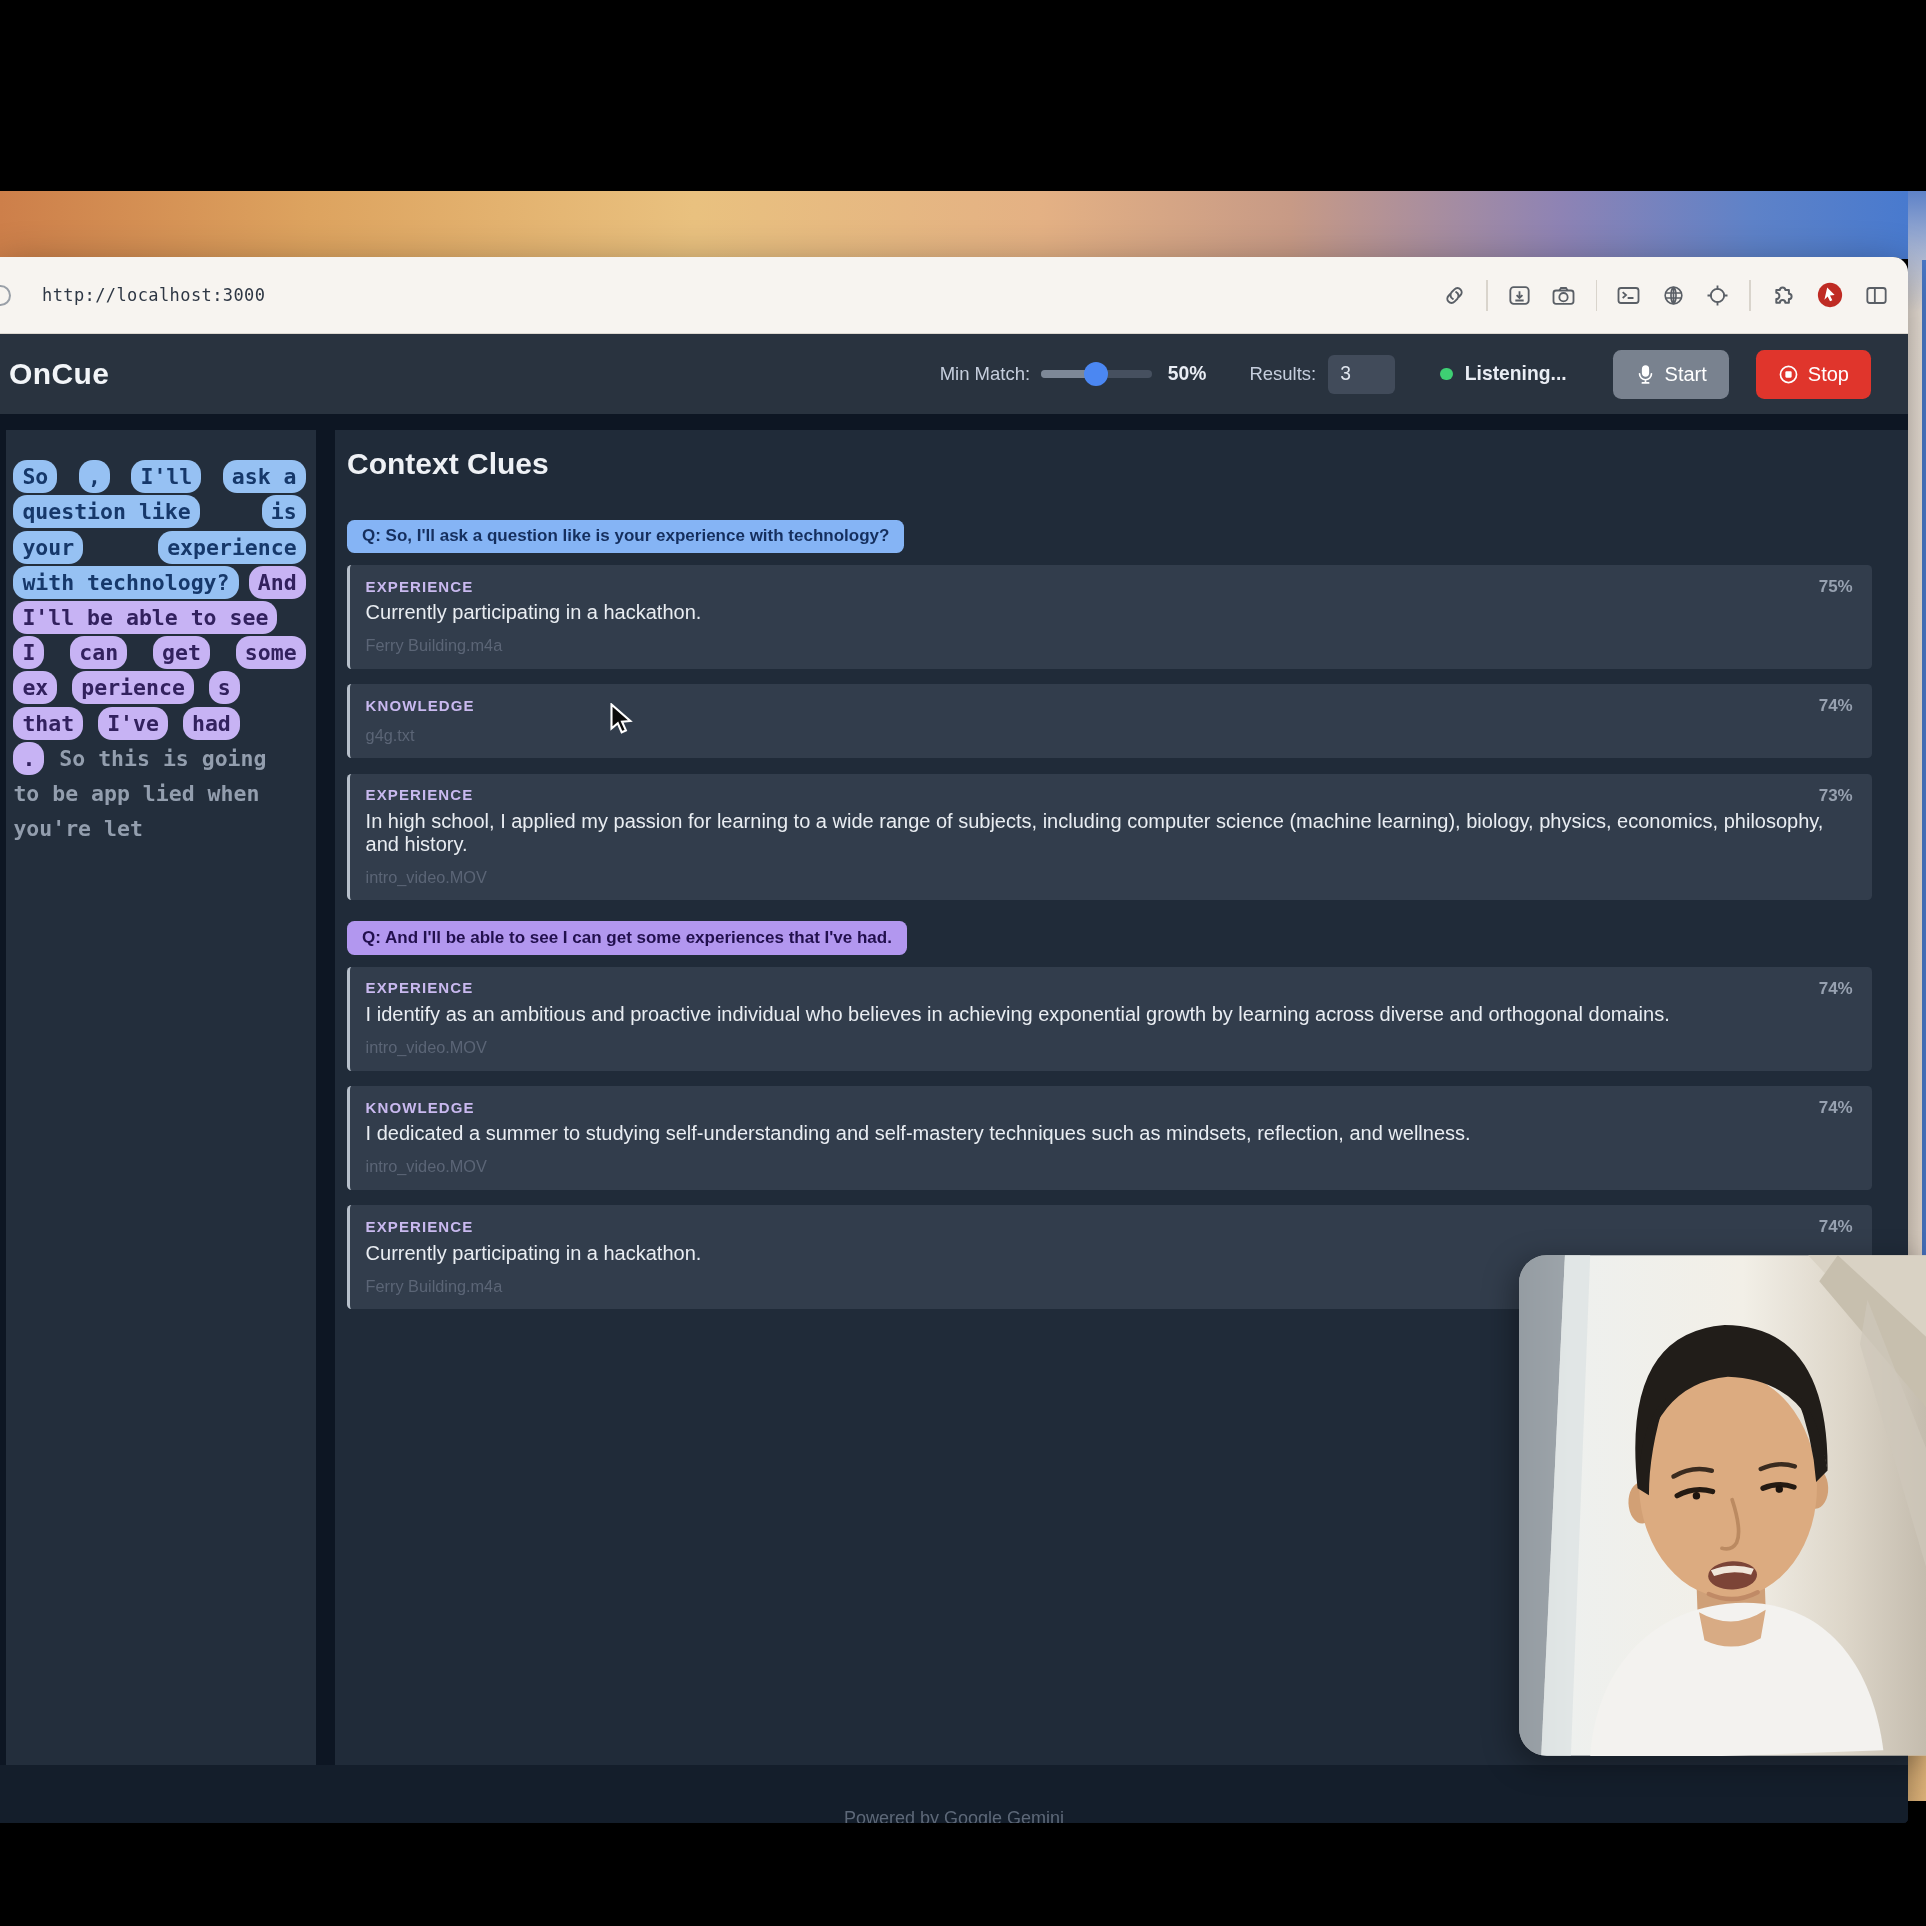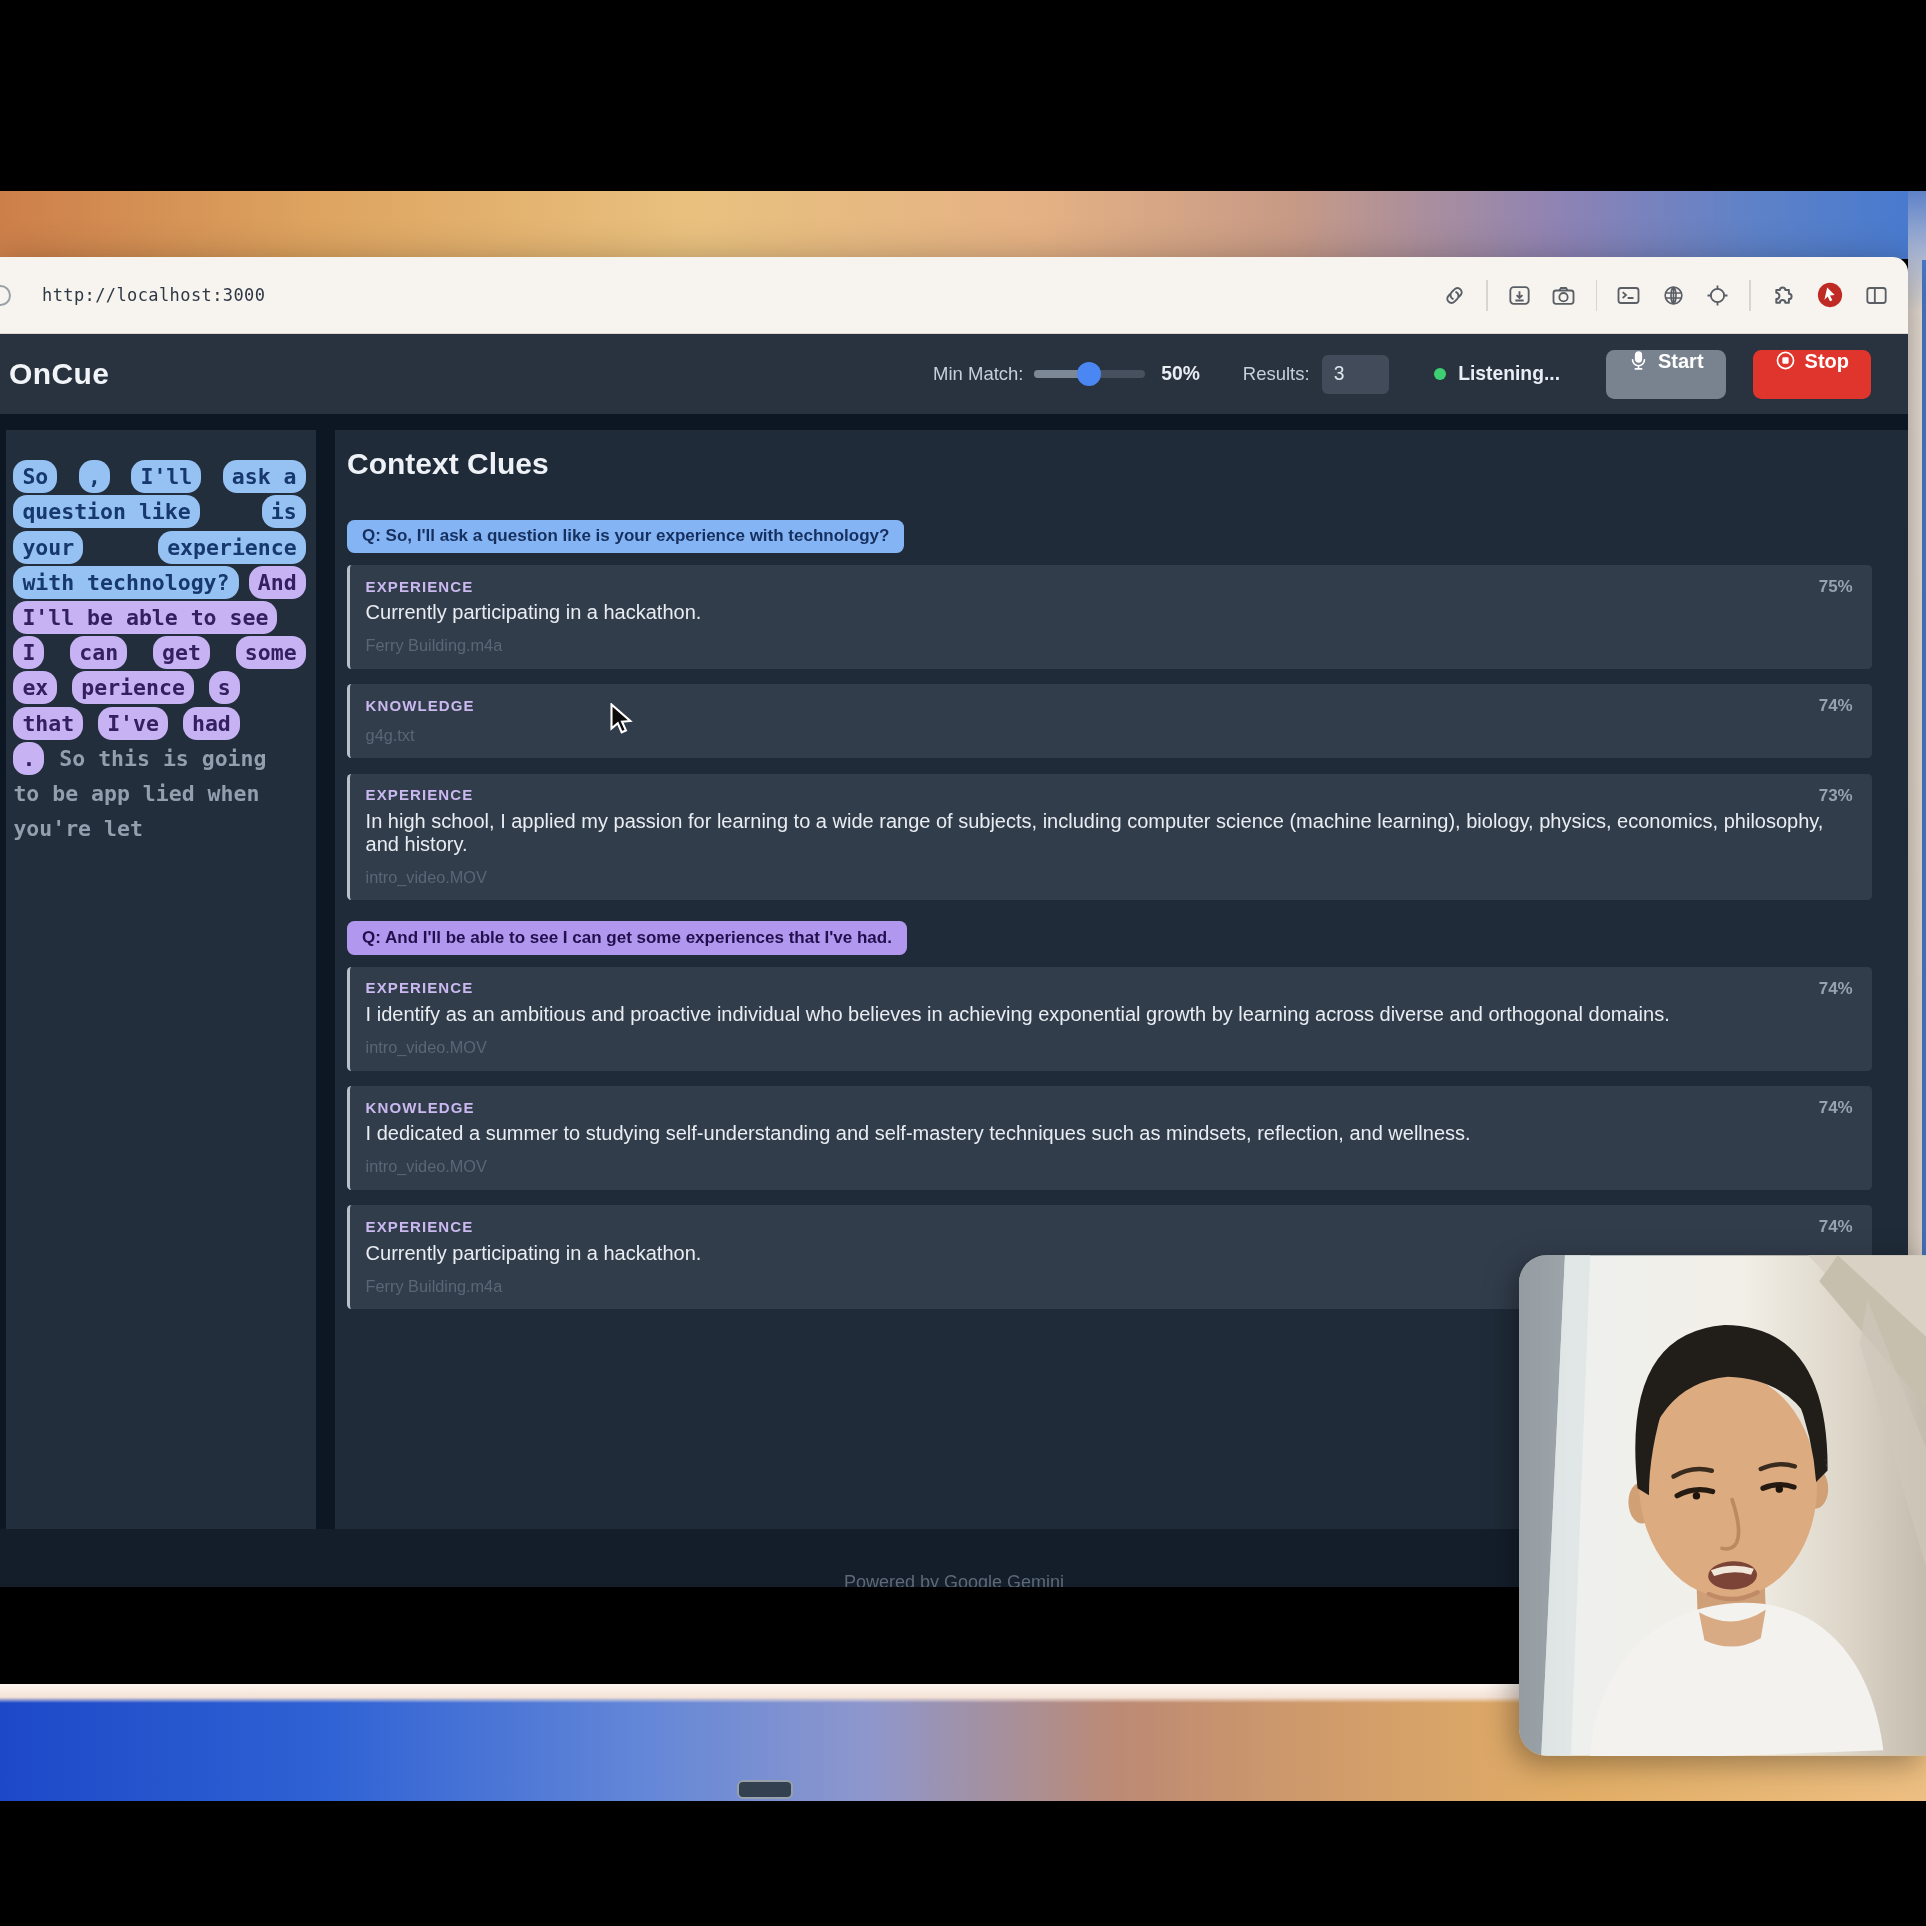--- a/index.html
+++ b/index.html
@@ -14,21 +14,21 @@
     background:linear-gradient(180deg,#5e82c8 0%,#f3e9df 8%,#efe2d4 70%,#f6e9de 100%);}
   .wall-right-blue{position:absolute;left:1922px;top:260px;width:4.5px;height:1445px;background:#4a79c9;}
   .wall-bottom{position:absolute;left:0;top:1684px;width:1926px;height:117px;
     background:linear-gradient(90deg,#1d49c8 0%,#2f62d4 17%,#6286d8 33%,#8d97cd 45%,#bc8a74 58%,#cf9a6b 68%,#e2ae66 82%,#edbf82 100%);}
   .wall-horizon{position:absolute;left:0;top:1684px;width:1926px;height:19.3px;
     background:linear-gradient(180deg,#fdf6f0 0%,#f4e2d6 70%,rgba(244,226,214,0) 100%);}
   .dock-pill{position:absolute;left:737px;top:1780px;width:56px;height:18.5px;border-radius:6px;
     background:#33404f;border:2.2px solid #97a0ab;box-sizing:border-box;}
 
   
-  #window{position:absolute;left:0px;top:257px;width:1908px;height:1330px;
+  #window{position:absolute;left:0px;top:257px;width:1908px;height:1566px;
     border-radius:0 15px 4.5px 0;overflow:hidden;background:#0d1623;box-shadow:0 13.4px 45px rgba(0,0,0,.45);}
   .chrome{position:absolute;left:0;top:0;width:100%;height:76px;background:#f7f4f0;
     border-bottom:0.7px solid #ddd8d1;display:flex;align-items:center;}
   .chrome-halfcircle{position:absolute;left:-10.4px;top:28px;width:21px;height:21px;border-radius:50%;
     border:2.2px solid #9aa0a8;box-sizing:border-box;background:transparent;}
   .url{margin-left:42px;font-family:"DejaVu Sans Mono",monospace;font-size:17px;color:#2e3744;letter-spacing:0.4px;}
   .chrome-icons{position:absolute;right:19.3px;top:0;height:100%;display:flex;align-items:center;gap:19.3px;}
   .chrome-icons svg{display:block;}
   .csep{width:1.5px;height:31px;background:#d9d4cc;}
 
@@ -40,22 +40,22 @@
   .ctl-label{font-size:18.5px;color:#c5cedd;}
   .slider{position:relative;width:111px;height:7.4px;border-radius:4.5px;background:#46505f;margin:0 16.3px 0 10.4px;}
   .slider .fill{position:absolute;left:0;top:0;height:100%;width:50%;border-radius:4.5px;background:#7d8897;}
   .slider .thumb{position:absolute;left:50%;top:50%;width:24px;height:24px;border-radius:50%;
     background:#4b87f2;transform:translate(-50%,-50%);}
   .ctl-value{font-size:19.3px;color:#e9edf4;font-weight:bold;margin-right:43px;}
   .results-input{width:67px;height:39px;background:#414b5a;border-radius:6px;margin:0 45px 0 12px;
     font-size:19.3px;color:#dfe5ee;display:flex;align-items:center;padding-left:12px;box-sizing:border-box;}
   .dot{width:12.6px;height:12.6px;border-radius:50%;background:#3ecf73;margin-right:12px;}
   .listening{font-size:19.3px;color:#e9edf4;font-weight:bold;margin-right:46px;}
-  .btn{display:flex;align-items:flex-start;gap:9px;border:none;border-radius:8.2px;height:49px;
-    font-family:"Liberation Sans",sans-serif;font-size:20px;font-weight:bold;color:#fff;cursor:pointer;}
+  .btn{display:flex;align-items:center;gap:9px;border:none;border-radius:8.2px;height:49px;
+    font-family:"Liberation Sans",sans-serif;font-size:20px;font-weight:normal;color:#fff;cursor:pointer;}
   .btn.start{background:#79828f;padding:0 22px;margin-right:27px;}
   .btn.stop{background:#e0352c;padding:0 22px;}
 
   
   .page{position:absolute;left:0;top:157px;width:100%;bottom:0;background:#0d1623;}
   .sidebar{position:absolute;left:6px;top:16.3px;width:310px;bottom:58px;background:#232e3c;
     padding:30px 10.4px 0 7.4px;box-sizing:border-box;overflow:hidden;}
   .row{display:flex;justify-content:space-between;align-items:center;margin-bottom:2.2px;
     font-family:"DejaVu Sans Mono",monospace;font-size:21.5px;font-weight:bold;line-height:33px;}
   .row.loose{justify-content:flex-start;gap:15px;}

